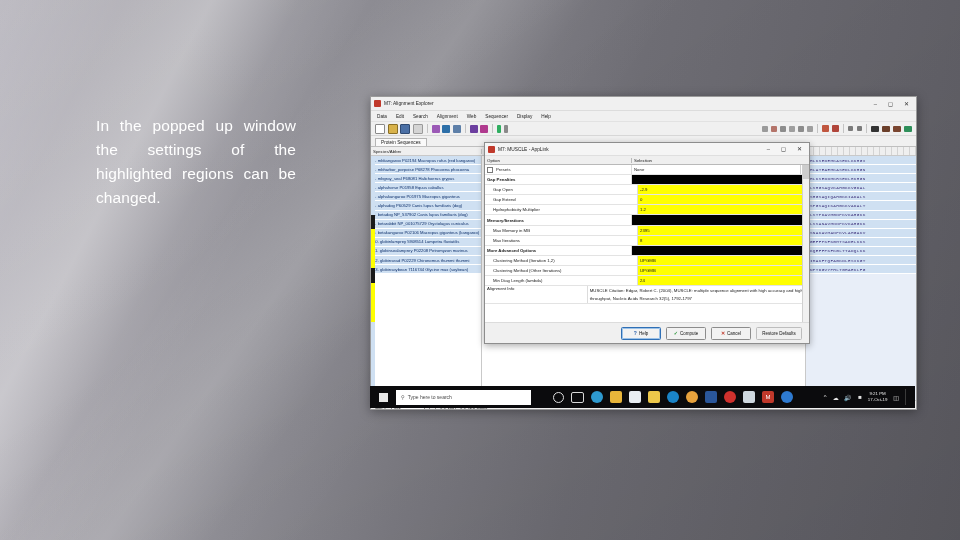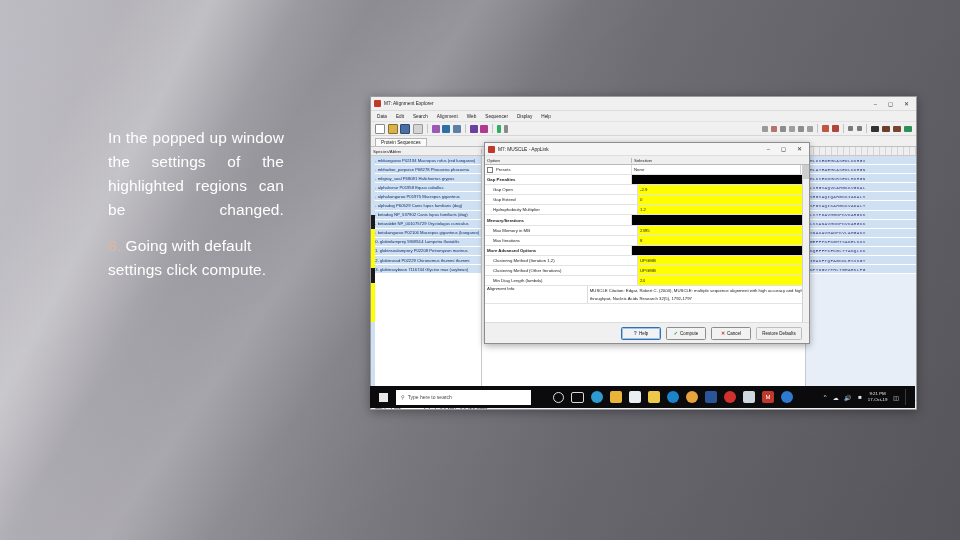--- a/index.html
+++ b/index.html
@@ -38,21 +38,21 @@
     content:"";position:absolute;inset:0;
     background:linear-gradient(145deg,rgba(255,255,255,0.07) 0%,rgba(0,0,0,0.00) 35%,rgba(0,0,0,0.10) 100%);
   }
 
   
   #caption{
     position:absolute;left:96px;top:114px;width:200px;
     color:#ffffff;font-size:15.5px;line-height:24px;
     letter-spacing:.1px;
   }
-  #caption p{margin:12px;}
+  #caption p{margin:0;}
   .just{text-align:justify;text-align-last:justify;}
   #caption .num{color:#dcb8a0;}
 
   
   #app-window{
     position:absolute;left:370px;top:96px;width:545px;height:312px;
     background:#f0f0f0;border:1px solid #9a9a9a;
     box-shadow:0 2px 10px rgba(0,0,0,.35);
     font-size:4.6px;color:#1a1a1a;
     overflow:hidden;
@@ -177,24 +177,20 @@
   .tray-ico{font-size:6px;color:#e2e2e2;}
   .showdesk{width:5px;height:16px;border-left:1px solid #3a3a3a;}
 </style>
 </head>
 <body>
 
 <div id="slide-bg"></div>
 
 <div id="caption">
   <p class="just">In   the   popped   up window the settings of the             highlighted regions      can      be changed.</p>
-  <p style="margin-top:4px;">
-    <span class="num">8.</span>
-    <span>Going with default settings click compute.</span>
-  </p>
 </div>
 
 <div id="app-window">
 
   <div class="titlebar">
     <span class="win-ico"></span>
     <span class="title-text">M7: Alignment Explorer</span>
     <span class="win-btns">
       <span>–</span>
       <span>◻</span>

